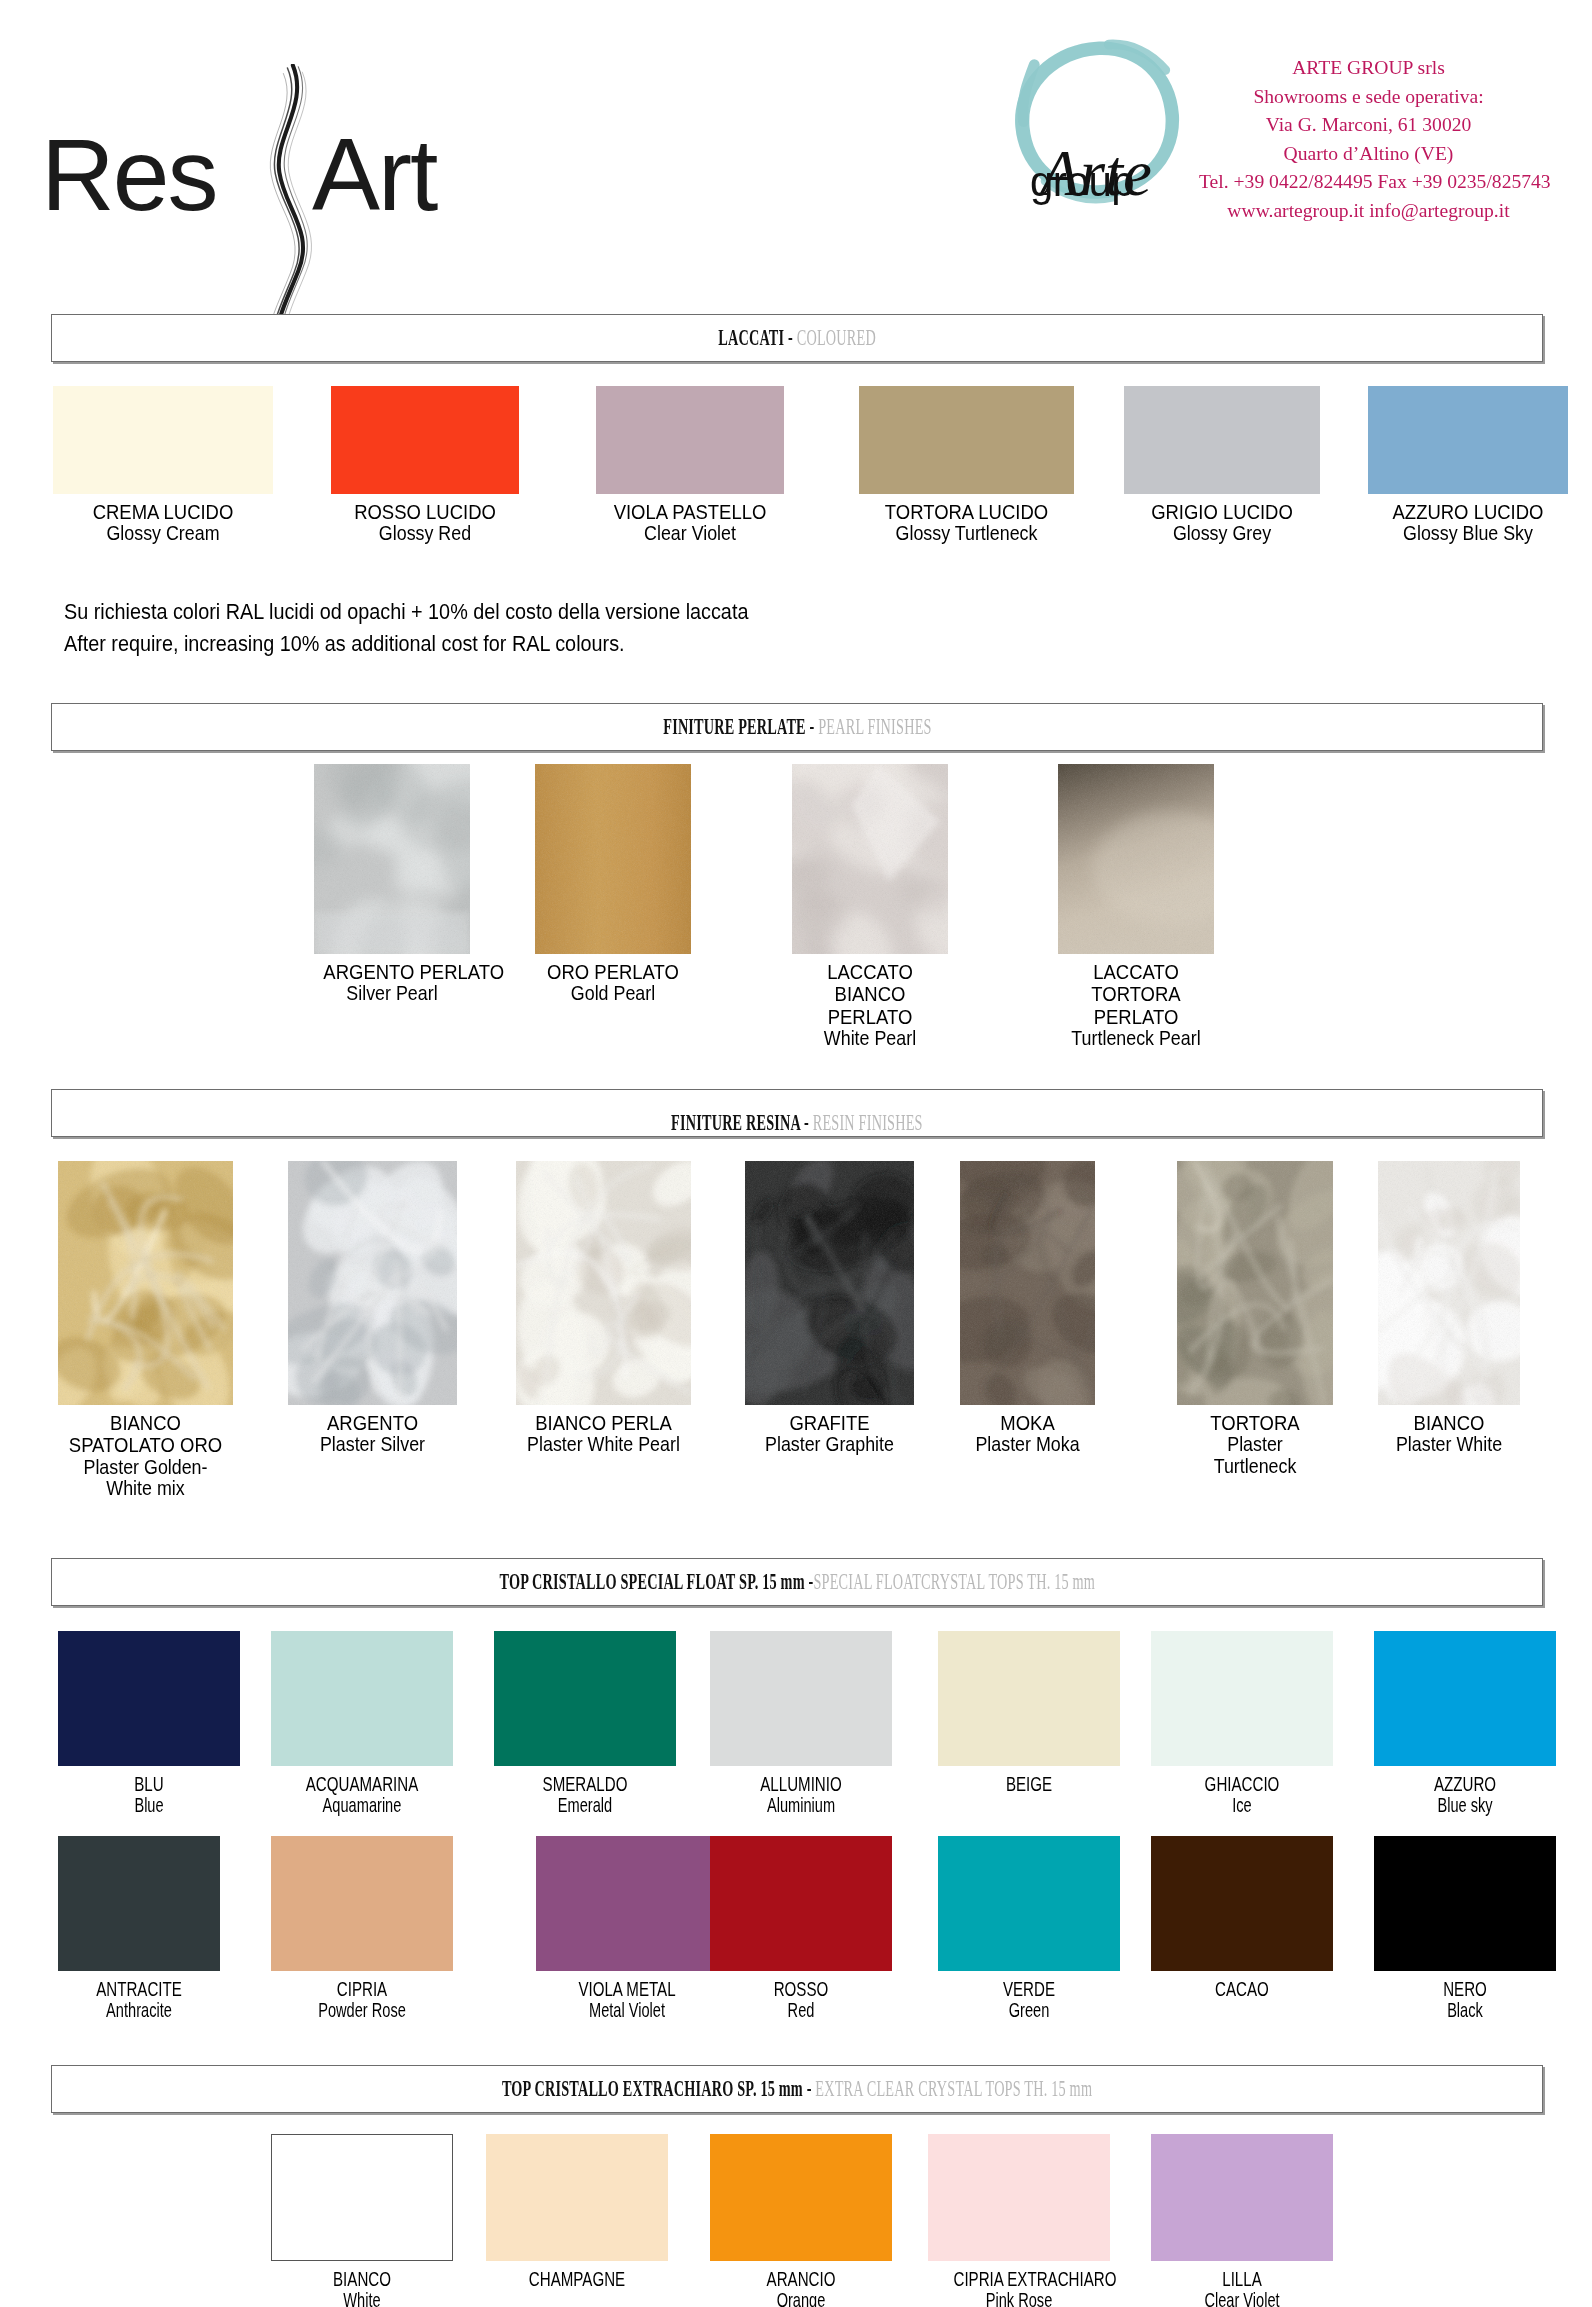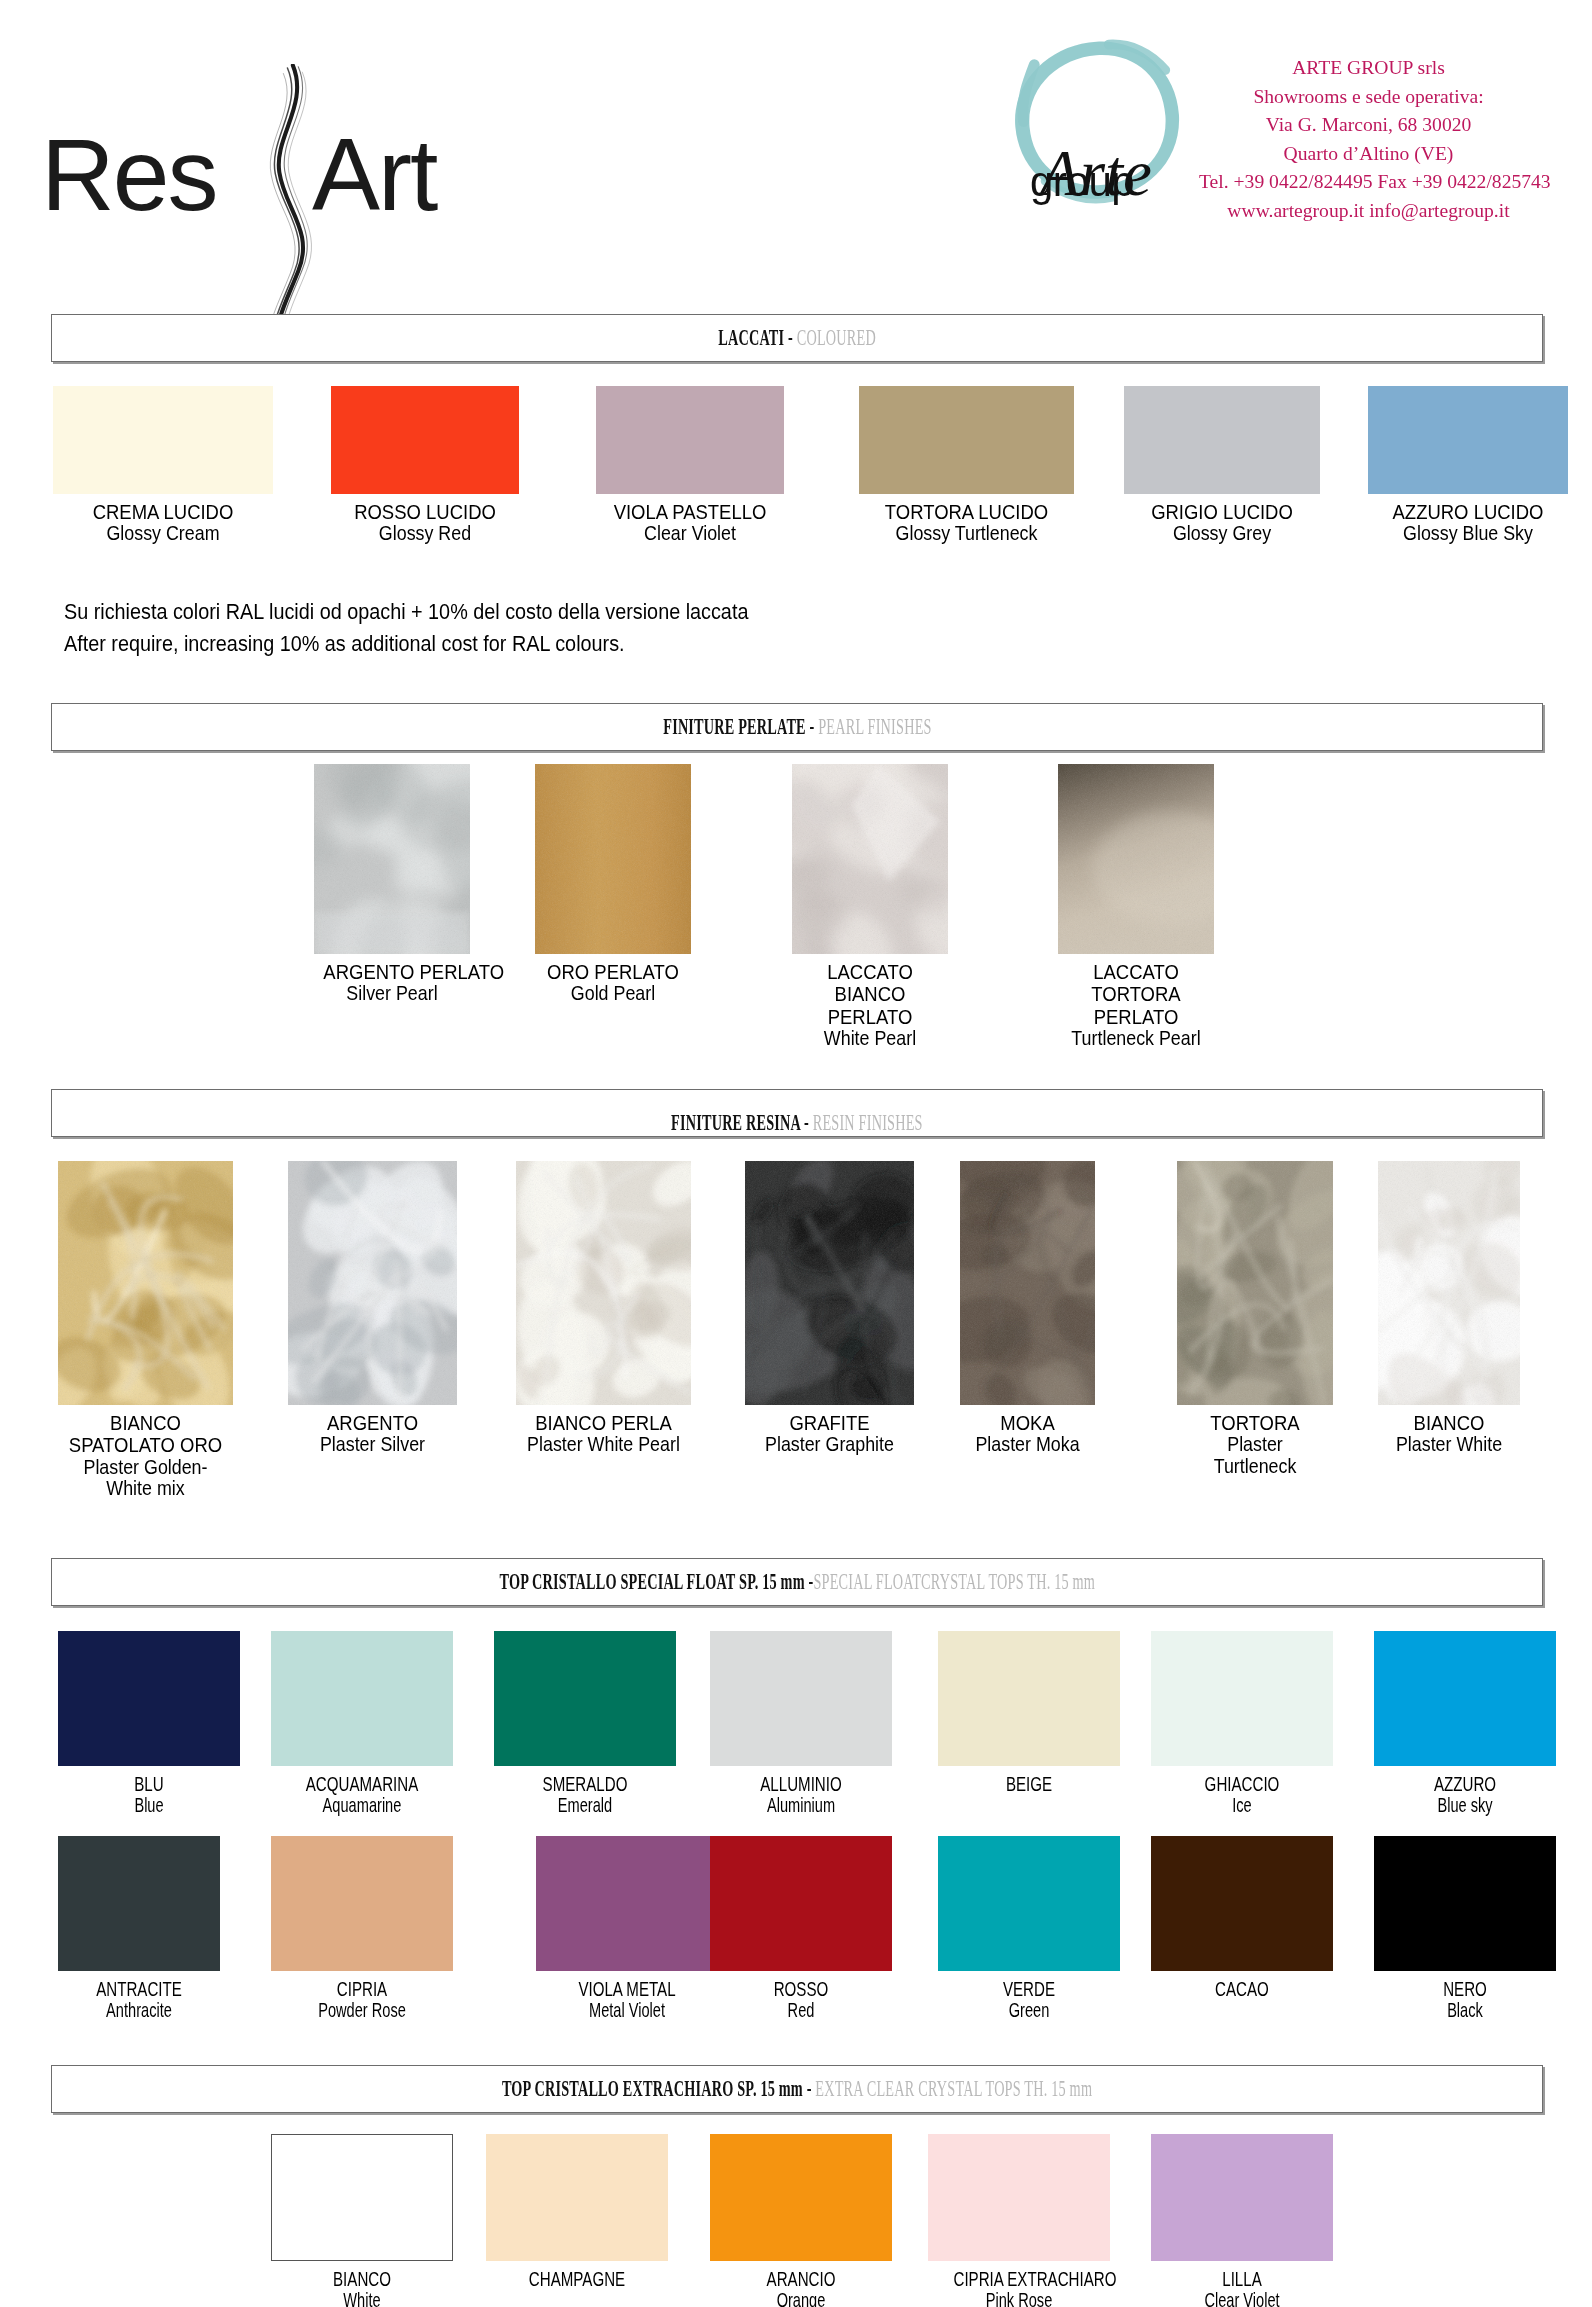--- a/index.html
+++ b/index.html
@@ -109,23 +109,23 @@
         <path d="M150 14 C182 12, 212 26, 234 52" stroke="#8fc9cb" stroke-width="14" fill="none" stroke-linecap="round" opacity="0.85"></path>
         <path d="M56 216 C84 238, 120 248, 156 240" stroke="#8fc9cb" stroke-width="13" fill="none" stroke-linecap="round" opacity="0.8"></path>
       </svg>
       <span class="arte-text">Arte</span>
       <span class="group-text">group</span>
     </div>
 
     <div class="contact">
       <div>ARTE GROUP srls</div>
       <div>Showrooms e sede operativa:</div>
-      <div>Via G. Marconi, 68 30020</div>
+      <div>Via G. Marconi, 61 30020</div>
       <div>Quarto d’Altino (VE)</div>
-      <div>Tel. +39 0422/824495 Fax +39 0422/825743</div>
+      <div>Tel. +39 0422/824495 Fax +39 0235/825743</div>
       <div>www.artegroup.it info@artegroup.it</div>
     </div>
   </div>
 
   <div id="sections-root">
       <div class="banner" style="top: 314px;">
         <div class="banner-text"><span class="it">LACCATI</span><span class="it"> - </span><span class="en">COLOURED</span></div>
       </div>
       <div class="row" style="top: 386px;">
         <div class="cell" style="left: 53px; top: 0px; width: 220px;">

